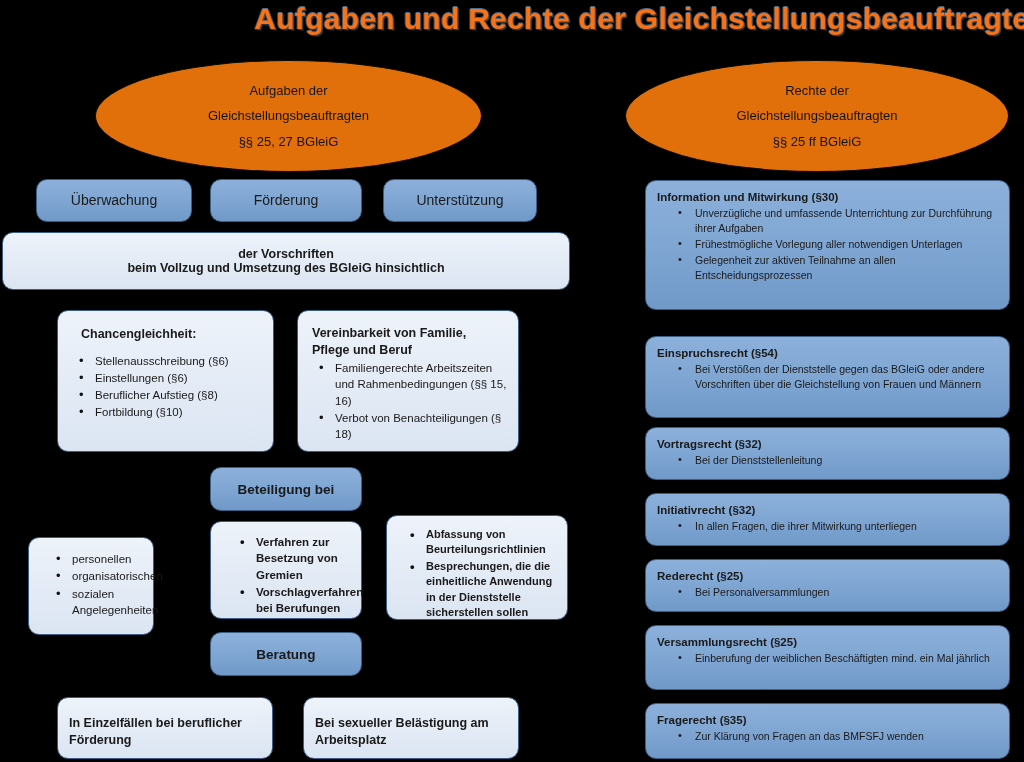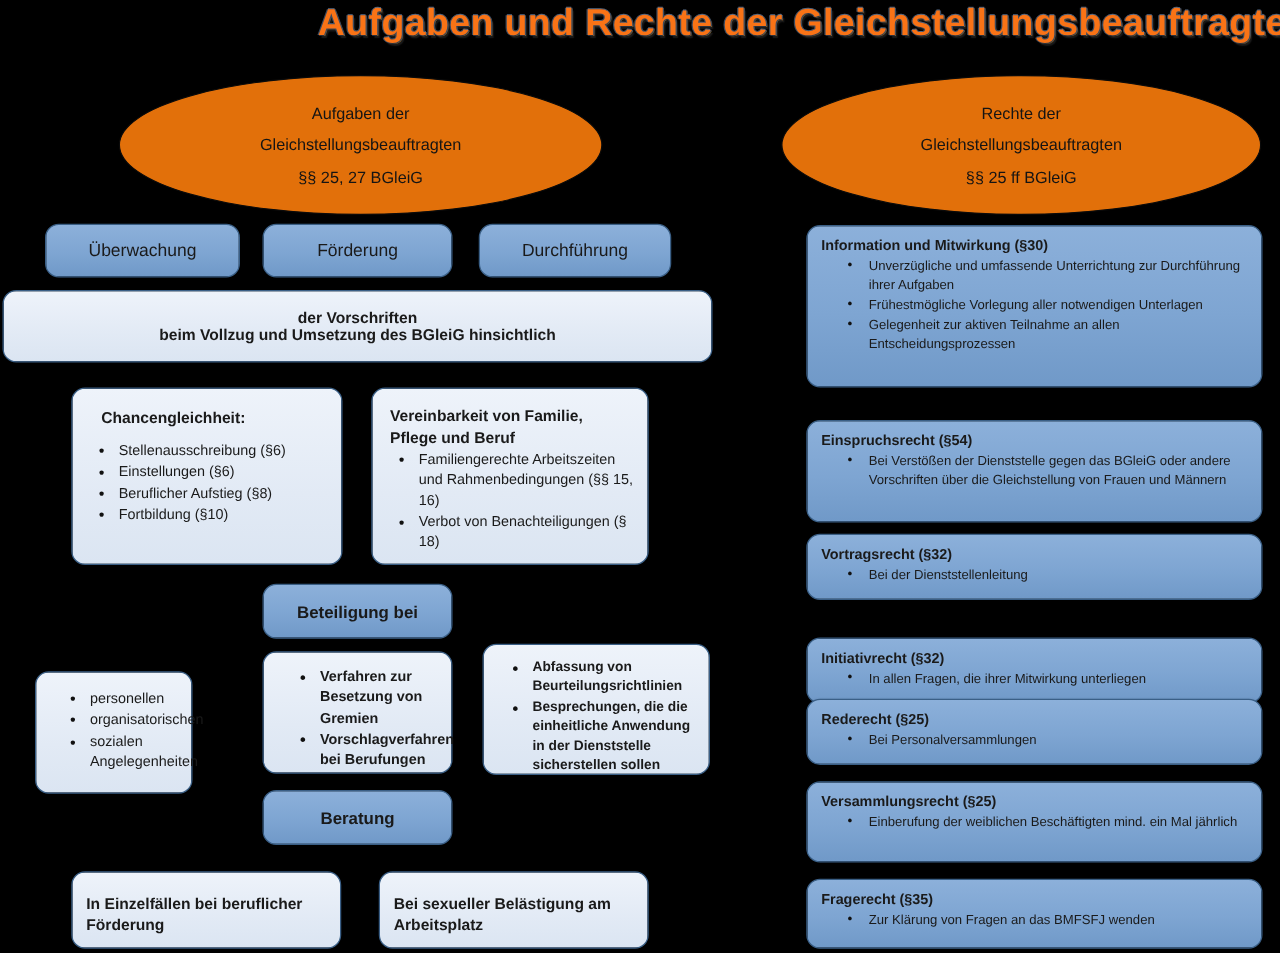--- a/index.html
+++ b/index.html
@@ -100,21 +100,21 @@
     <div>§§ 25 ff BGleiG</div>
   </div>
 
   <div class="box blue center" style="left:36px;top:179px;width:156px;height:43px;">
     <span class="txt" style="font-size:14px;">Überwachung</span>
   </div>
   <div class="box blue center" style="left:210px;top:179px;width:152px;height:43px;">
     <span class="txt" style="font-size:14px;">Förderung</span>
   </div>
   <div class="box blue center" style="left:383px;top:179px;width:154px;height:43px;">
-    <span class="txt" style="font-size:14px;">Durchführung</span>
+    <span class="txt" style="font-size:14px;">Unterstützung</span>
   </div>
 
   <div class="box pale center" style="left:2px;top:232px;width:568px;height:58px;flex-direction:column;">
     <div class="ttl-left">der Vorschriften</div>
     <div class="ttl-left">beim Vollzug und Umsetzung des BGleiG hinsichtlich</div>
   </div>
 
   <div class="box pale pad" style="left:57px;top:310px;width:217px;height:142px;">
     <div class="hd" style="margin:6px 0 10px 12px;">Chancengleichheit:</div>
     <ul class="bl sm">
@@ -186,21 +186,21 @@
     </ul>
   </div>
 
   <div class="box blue pad" style="left:645px;top:427px;width:365px;height:53px;">
     <div class="r-hd">Vortragsrecht (§32)</div>
     <ul class="bl r r-li">
       <li>Bei der Dienststellenleitung</li>
     </ul>
   </div>
 
-  <div class="box blue pad" style="left:645px;top:510px;width:365px;height:53px;">
+  <div class="box blue pad" style="left:645px;top:493px;width:365px;height:53px;">
     <div class="r-hd">Initiativrecht (§32)</div>
     <ul class="bl r r-li">
       <li>In allen Fragen, die ihrer Mitwirkung unterliegen</li>
     </ul>
   </div>
 
   <div class="box blue pad" style="left:645px;top:559px;width:365px;height:53px;">
     <div class="r-hd">Rederecht (§25)</div>
     <ul class="bl r r-li">
       <li>Bei Personalversammlungen</li>

